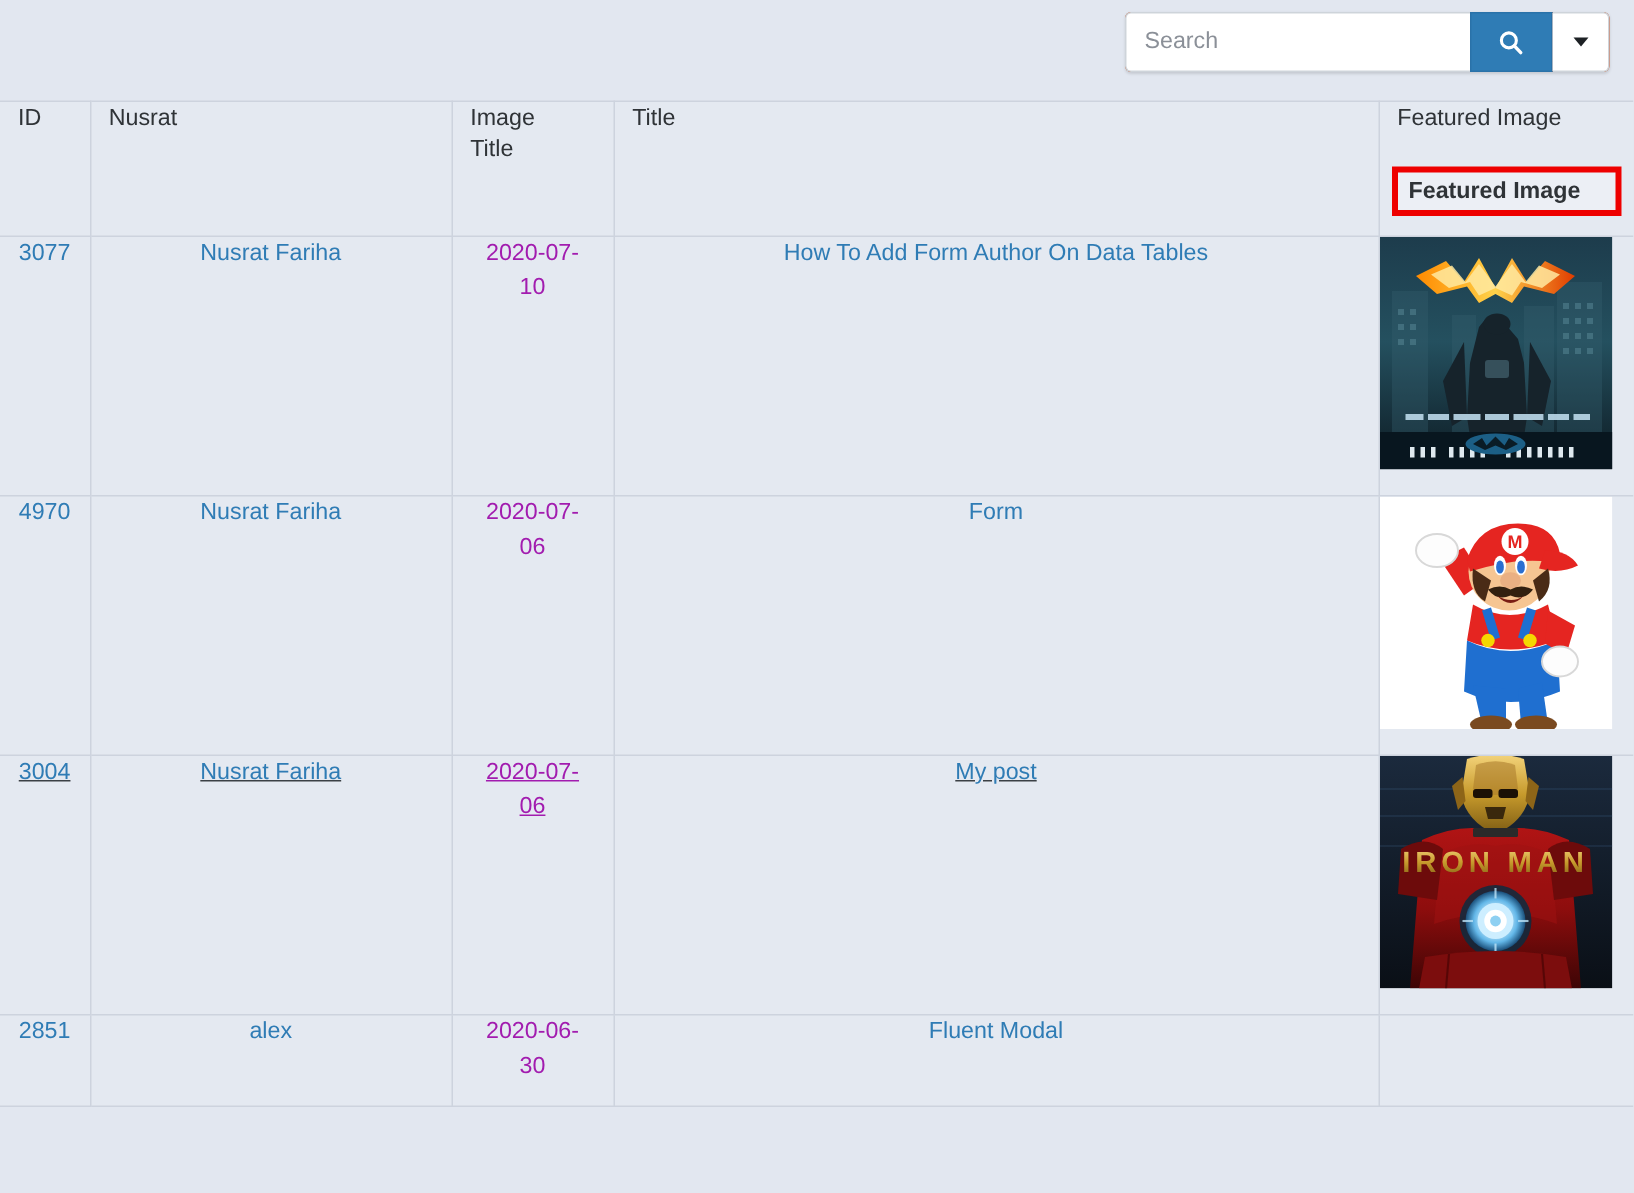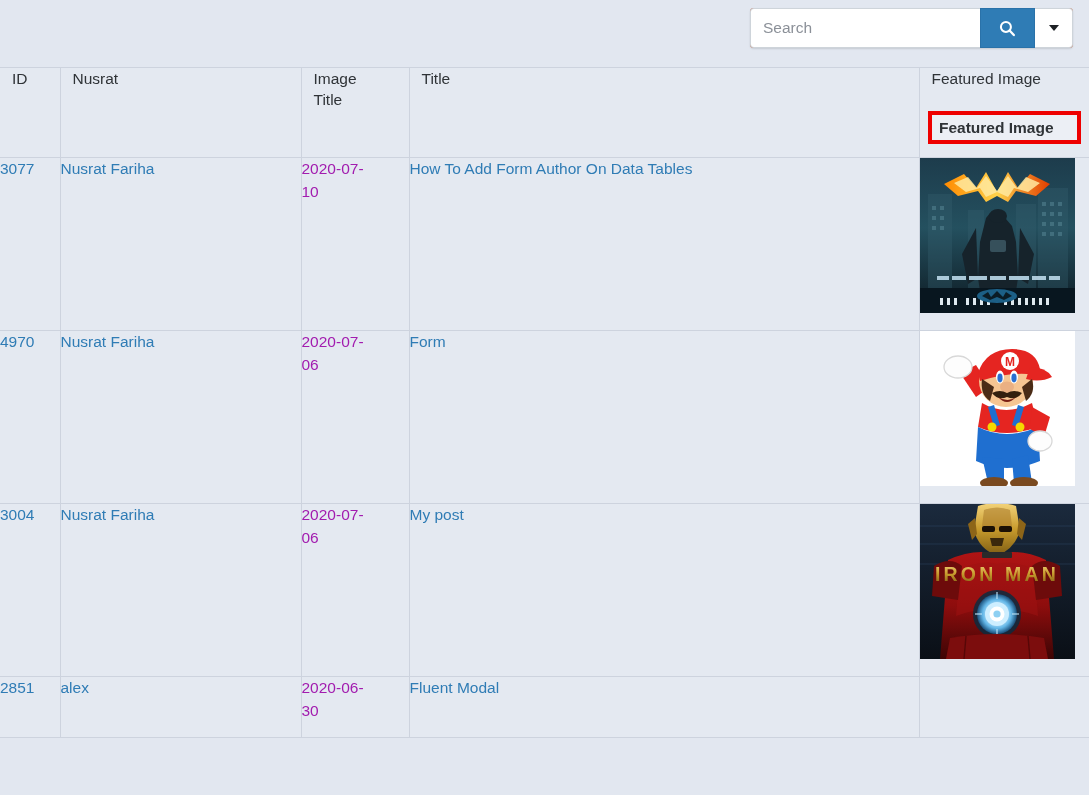--- a/index.html
+++ b/index.html
@@ -127,24 +127,25 @@
   .col-author{ width: 241px; }
   .col-date  { width: 108px; }
   .col-title { width: 510px; }
   .col-image { width: 170px; }
 
   tbody td {
     font-size: 15.5px;
     color: #3b4045;
     line-height: 1.47;
     padding: 13px 12px 0 12px;
+    text-align: center;
   }
   .r1 td { height: 172px; }
   .r2 td { height: 172px; }
-  .r3 td { height: 172px; }
+  .r3 td { height: 172px; text-decoration: underline; }
   .r4 td { height: 72px; }
   .r5 td { height: 60px; }
 
   .cell-link {
     color: #2f7cb5;
     text-decoration: none;
     cursor: pointer;
   }
   .cell-date { color: #a21caf; }
 

